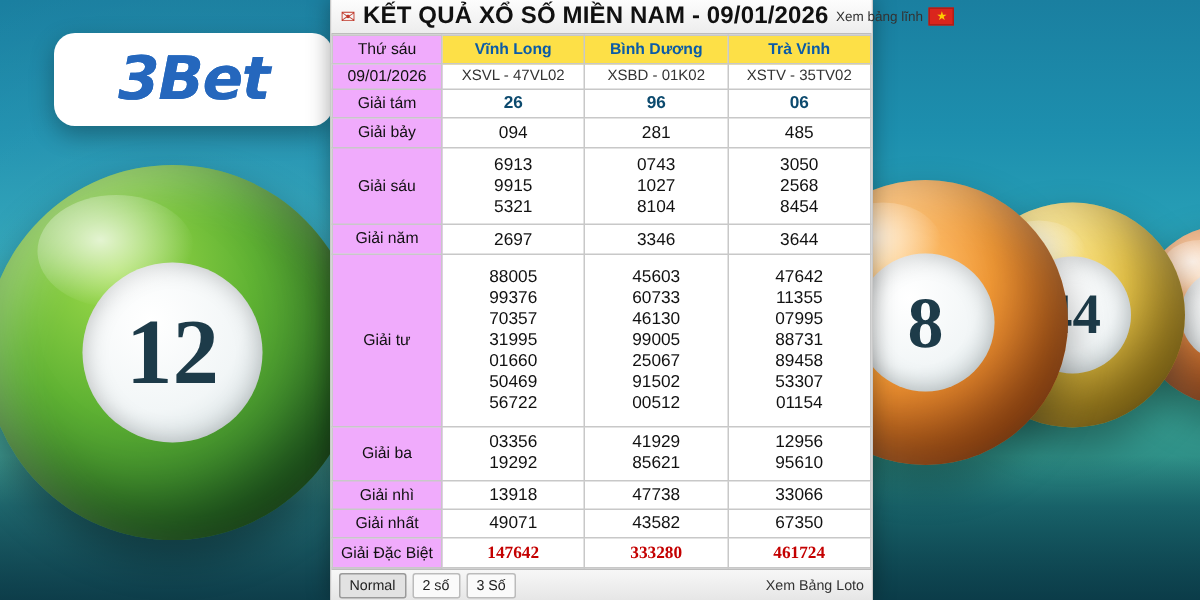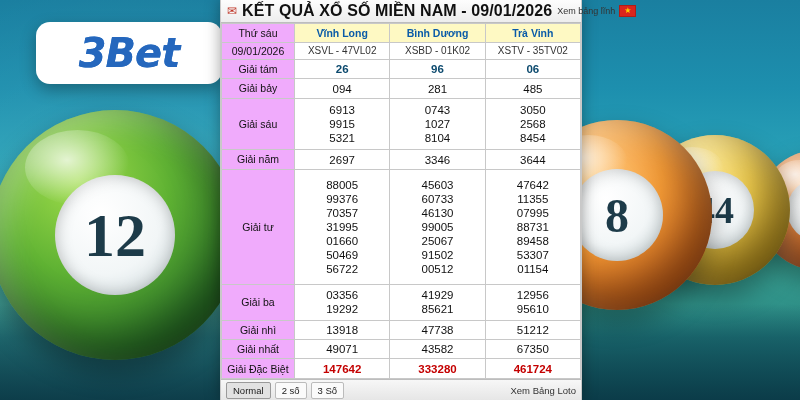--- a/index.html
+++ b/index.html
@@ -202,21 +202,21 @@
   }
   table.results th.row-label,
   table.results td.row-label {
     width: 72px;
     font-size: 10.5px;
     font-weight: normal;
     color: #111;
     background: #f0abfc;
   }
   thead th {
-    background: #fef9c3;
+    background: #fde047;
     font-size: 10.5px;
     color: #111;
     height: 18px;
     font-weight: bold;
   }
   thead th.prov { color: #0a5ba8; }
   .subrow td {
     font-size: 10px;
     color: #333;
     height: 16px;
@@ -235,20 +235,21 @@
     font-size: 25px;
     font-family: "Liberation Sans", sans-serif;
     line-height: 1.05;
   }
   .g7 { font-size: 12.5px; }
   .db {
     color: #c40000;
     font-weight: bold;
     font-size: 19px;
     line-height: 1.1;
+    font-family: Liberation Serif, serif;
   }
   .db-label { font-weight: bold; }
   .panel-footer {
     height: 20px;
     display: flex;
     align-items: center;
     gap: 4px;
     padding: 0 5px;
     background: linear-gradient(180deg, #f7f7f7 0%, #e6e6e6 100%);
     border-top: 1px solid #bdbdbd;
@@ -484,21 +485,21 @@
                 <span>13918</span>
               </div>
             </td>
           <td>
               <div class="stack">
                 <span>47738</span>
               </div>
             </td>
           <td>
               <div class="stack">
-                <span>51212</span>
+                <span>33066</span>
               </div>
             </td>
         </tr>
 
         <tr>
           <td class="row-label">Giải nhất</td>
           <td>
               <div class="stack">
                 <span>49071</span>
               </div>

